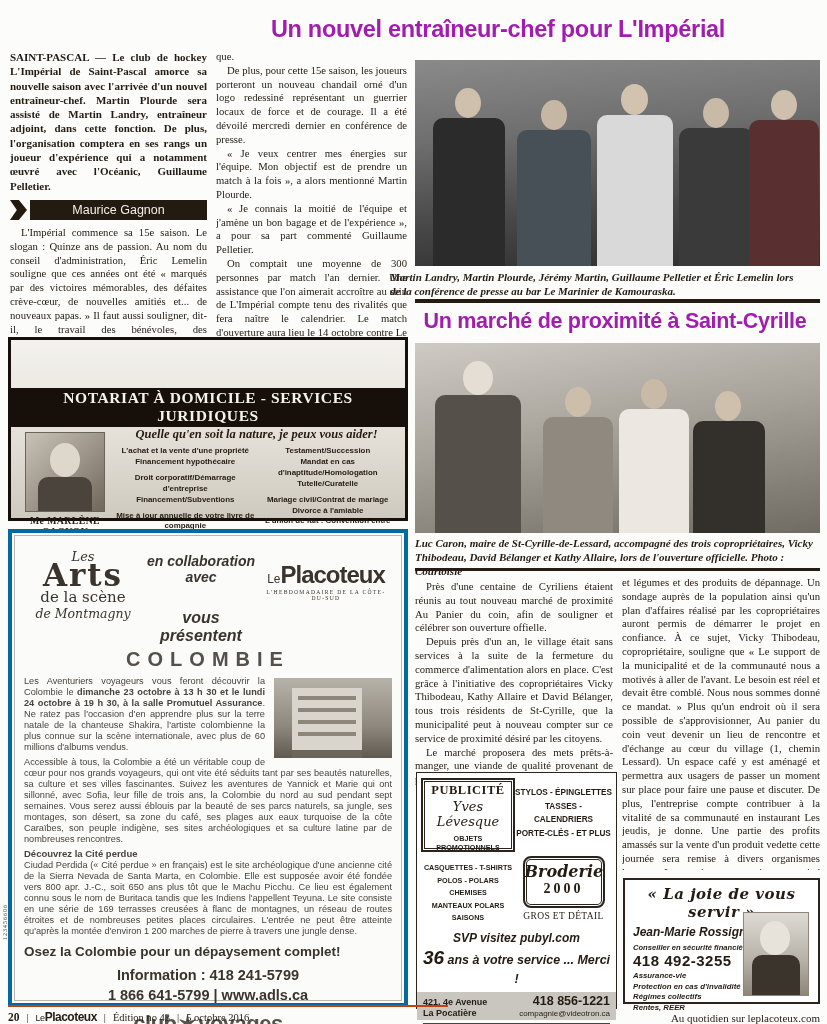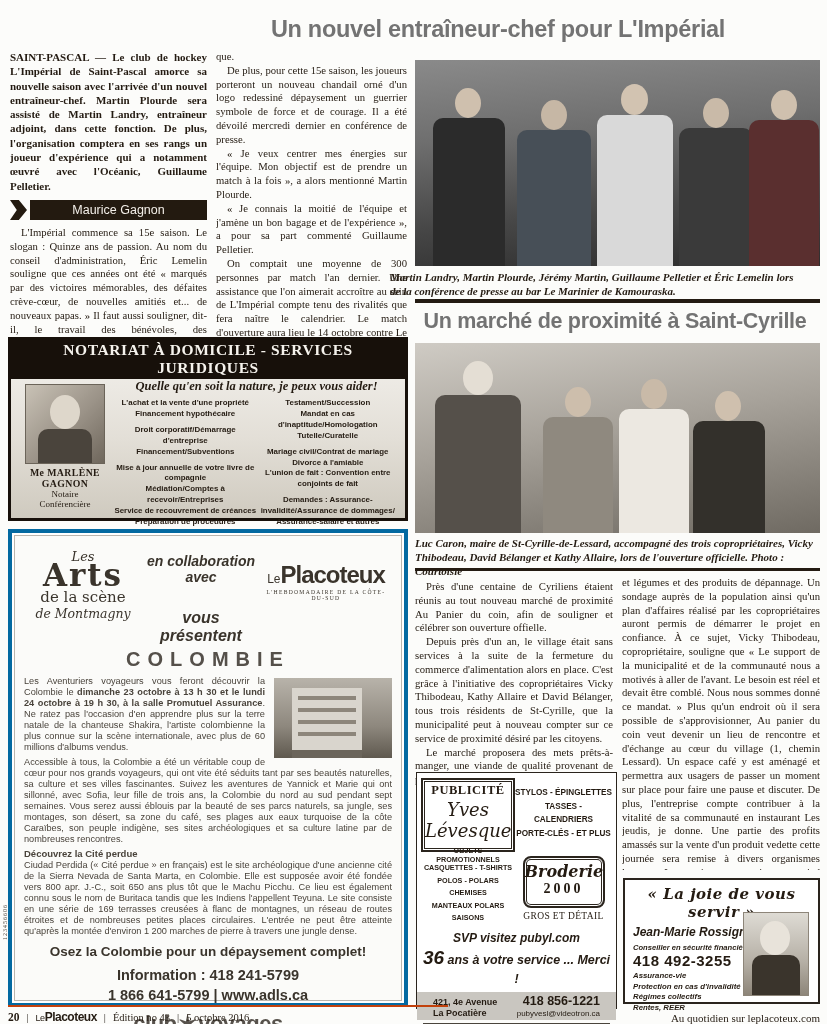--- a/index.html
+++ b/index.html
@@ -2,21 +2,21 @@
 <html lang="fr"><head>
 <meta charset="utf-8">
 <style>
   html,body{margin:0;padding:0;background:#d9d7d2;}
   .page{position:relative;width:827px;height:1024px;margin:0 auto;background:#fcfcfa;
         font-family:"Liberation Serif",serif;color:#241b12;overflow:hidden;}
   .abs{position:absolute;box-sizing:border-box;}
 
   
   .headline{font-family:"Liberation Sans",sans-serif;font-weight:700;text-align:center;
-            color:#737373;letter-spacing:-0.3px;}
+            color:#a21caf;letter-spacing:-0.3px;}
   #headline1{left:203px;top:16px;width:590px;font-size:23.5px;}
   #headline2{left:410px;top:309px;width:410px;font-size:21.5px;}
 
   
   .lead{font-weight:700;font-size:11px;line-height:1.3;text-align:justify;margin:0;}
   .body-text p{margin:0;font-size:10.7px;line-height:1.29;text-align:justify;text-indent:11px;}
   .body-text p.noindent{text-indent:0;}
   #colA{left:10px;top:50px;width:197px;height:286px;overflow:hidden;}
   #colB{left:216px;top:50px;width:191px;height:292px;overflow:hidden;}
   #a2col1{left:415px;top:580px;width:198px;height:294px;overflow:hidden;}
@@ -41,21 +41,21 @@
   .torso{border-radius:10px 10px 0 0;}
   .caption{font-style:italic;font-weight:700;font-size:11px;line-height:1.28;text-align:left;}
   #caption1{left:390px;top:270px;width:405px;}
   #caption2{left:415px;top:536px;width:405px;}
   .cap-rule{background:#241b12;height:4px;}
 
   
   #notariat{left:8px;top:337px;width:400px;height:184px;border:3px solid #17100a;
             background:linear-gradient(180deg,#f4f2ee 0%,#e3dfd7 55%,#cfcabf 100%);}
   .not-header{background:#17100a;color:#f5f2ec;text-align:center;font-weight:700;
-              font-size:15.5px;letter-spacing:0.6px;padding:1px 0 2px;}
+              font-size:15.5px;letter-spacing:0.6px;padding:1px 0 2px;margin-top:48px;}
   .not-body{display:flex;}
   .not-left{width:94px;padding:5px 2px 0 7px;text-align:center;}
   .not-photo{width:78px;height:78px;margin:0 auto;position:relative;border:1px solid #6b6459;
              background:linear-gradient(135deg,#c9c2b6 0%,#9a got 0%);
              background:linear-gradient(135deg,#c9c2b6 0%,#9a9287 55%,#6f675c 100%);}
   .not-name{font-size:9.8px;font-weight:700;letter-spacing:0.4px;margin-top:3px;}
   .not-role{font-size:9px;}
   .not-right{flex:1;text-align:center;padding-right:6px;}
   .not-q{font-style:italic;font-weight:700;}
   .not-q1{font-size:13.5px;margin-top:3px;}
@@ -93,55 +93,55 @@
   .col-body{font-family:"Liberation Sans",sans-serif;font-size:9.2px;line-height:1.2;
             text-align:justify;}
   .col-body b{font-weight:700;}
   .col-photo{float:right;width:118px;height:80px;margin:2px 0 4px 9px;position:relative;
              background:linear-gradient(180deg,#b8b3aa 0%,#8e887e 60%,#5f594f 100%);}
   .col-bldg{position:absolute;left:18px;top:10px;width:70px;height:70px;background:#d9d5cd;
             box-shadow:inset 0 -8px 0 #6b655b;}
   .col-bldg:before{content:"";position:absolute;left:6px;top:8px;width:58px;height:44px;
             background:repeating-linear-gradient(180deg,#8d867b 0 4px,#d9d5cd 4px 12px);}
   .col-sub{font-weight:700;font-size:9.5px;margin-top:3px;font-family:"Liberation Sans",sans-serif;}
-  .col-cta{text-align:center;font-weight:700;font-size:13.5px;
+  .col-cta{text-align:left;font-weight:700;font-size:13.5px;
            font-family:"Liberation Sans",sans-serif;margin-top:7px;color:#3a342c;}
   .col-info{text-align:center;font-weight:700;font-size:14.5px;line-height:1.35;
             font-family:"Liberation Sans",sans-serif;margin-top:7px;color:#3a342c;}
   .club-logo{text-align:center;margin-top:6px;color:#57524c;
              font-family:"Liberation Sans",sans-serif;font-weight:700;}
   .club-row{font-size:22px;letter-spacing:-0.5px;}
   .club-star{font-size:24px;vertical-align:-2px;padding:0 1px;}
 
   
   #publicite{left:416px;top:772px;width:201px;height:237px;border:1px solid #2a241d;
              background:#fff;padding:5px 4px 0;}
   .pub-top{display:flex;}
   .pub-badge{width:94px;height:74px;border:2px solid #2a241d;box-shadow:inset 0 0 0 1px #fff,
              inset 0 0 0 2px #2a241d;text-align:center;padding:3px 2px;box-sizing:border-box;}
   .pub-badge .t1{font-weight:700;font-size:12.5px;letter-spacing:0.5px;}
-  .pub-badge .script{font-family:"DejaVu Serif",serif;font-style:italic;font-size:18px;margin-top:1px;}
+  .pub-badge .script{font-family:"DejaVu Serif",serif;font-style:italic;font-size:13px;margin-top:1px;}
   .pub-badge .t2{font-family:"Liberation Sans",sans-serif;font-size:7.2px;font-weight:700;margin-top:5px;line-height:1.3;}
   .pub-items-right{flex:1;text-align:center;font-family:"Liberation Sans",sans-serif;
                    font-weight:700;font-size:8.2px;line-height:1.65;padding-top:8px;}
   .pub-mid{display:flex;margin-top:4px;}
   .pub-items-left{width:94px;text-align:center;font-family:"Liberation Sans",sans-serif;
                   font-weight:700;font-size:7.2px;line-height:1.75;padding-top:6px;}
   .brod-wrap{flex:1;text-align:center;}
   .brod-box{width:82px;height:52px;border:2px solid #2a241d;border-radius:8px;margin:0 auto;
             box-shadow:inset 0 0 0 1px #fff,inset 0 0 0 2px #2a241d;padding-top:4px;box-sizing:border-box;}
   .brod-script{font-family:"DejaVu Serif",serif;font-style:italic;font-weight:700;font-size:16px;}
   .brod-year{font-weight:700;font-size:14px;letter-spacing:3px;}
   .brod-sub{font-size:9.5px;letter-spacing:0.4px;margin-top:3px;}
   .pub-svp{text-align:center;font-family:"Liberation Sans",sans-serif;font-style:italic;
            font-weight:700;font-size:12px;margin-top:6px;}
   .pub-36row{text-align:center;font-style:italic;font-family:"Liberation Sans",sans-serif;margin-top:2px;}
   .pub-36{font-size:19px;font-weight:700;}
   .pub-36rest{font-size:12.5px;font-weight:700;}
-  .pub-strip{background:#c9c6c0;margin:5px -4px 0;padding:2px 16px;
+  .pub-strip{background:#c9c6c0;margin:5px -4px 0;padding:2px 6px;
              font-family:"Liberation Sans",sans-serif;font-weight:700;}
   .pub-strip .row{display:flex;justify-content:space-between;align-items:baseline;}
   .pub-a1{font-size:9px;} .pub-ph{font-size:12.5px;} .pub-a2{font-size:9px;} .pub-em{font-size:8px;font-weight:400;}
   .pub-tagline{border:1px solid #4a443c;background:#d6d3cd;text-align:center;
                font-family:"Liberation Sans",sans-serif;font-weight:700;font-size:10px;
                margin:3px 2px 0;padding:1px 0;}
 
   
   #rossignol{left:623px;top:878px;width:197px;height:126px;border:2px solid #2a241d;
              background:#fff;padding:5px 8px;}
@@ -182,21 +182,21 @@
       <div class="byline-arrow"></div>
       <div class="byline-bar">Maurice Gagnon</div>
     </div>
     <div class="body-text">
       <p>L'Impérial commence sa 15e saison. Le slogan : Quinze ans de passion. Au nom du conseil d'administration, Éric Lemelin souligne que ces années ont été « marqués par des victoires mémorables, des défaites crève-cœur, de nouvelles amitiés et... de nouveaux papas. » Il faut aussi souligner, dit-il, le travail des bénévoles, des administrateurs et des commanditaires qui contribuent à rendre la communauté plus dynami-</p>
     </div>
   </div>
 
   <div class="abs body-text" id="colB">
     <p class="noindent">que.</p>
-    <p>De plus, pour cette 15e saison, les joueurs porteront un nouveau chandail orné d'un logo redessiné dépaysement un guerrier symbole de force et de courage. Il a été dévoilé mercredi dernier en conférence de presse.</p>
+    <p>De plus, pour cette 15e saison, les joueurs porteront un nouveau chandail orné d'un logo redessiné représentant un guerrier locaux de force et de courage. Il a été dévoilé mercredi dernier en conférence de presse.</p>
     <p>« Je veux centrer mes énergies sur l'équipe. Mon objectif est de prendre un match à la fois », a alors mentionné Martin Plourde.</p>
     <p>« Je connais la moitié de l'équipe et j'amène un bon bagage et de l'expérience », a pour sa part commenté Guillaume Pelletier.</p>
     <p>On comptait une moyenne de 300 personnes par match l'an dernier. Une assistance que l'on aimerait accroître au sein de L'Impérial compte tenu des rivalités que fera naître le calendrier. Le match d'ouverture aura lieu le 14 octobre contre Le 95 de Saint-Jean-Port-Joli.</p>
   </div>
 
   <div class="abs photo" id="photo1">
     <div class="sil head" style="left:40px;top:28px;width:26px;height:30px;background:#cfc0ae;"></div>
     <div class="sil torso" style="left:18px;top:58px;width:72px;height:150px;background:#2b2b2b;"></div>
     <div class="sil head" style="left:126px;top:40px;width:26px;height:30px;background:#c6b7a5;"></div>
     <div class="sil torso" style="left:102px;top:70px;width:74px;height:140px;background:#474f57;"></div>
@@ -345,21 +345,21 @@
     </div>
     <div class="pub-svp">SVP visitez  pubyl.com</div>
     <div class="pub-36row"><span class="pub-36">36</span><span class="pub-36rest"> ans à votre service ... Merci !</span></div>
     <div class="pub-strip">
       <div class="row">
         <span class="pub-a1">421, 4e Avenue</span>
         <span class="pub-ph">418 856-1221</span>
       </div>
       <div class="row">
         <span class="pub-a2">La Pocatière</span>
-        <span class="pub-em">pubyvesl@videotron.ca</span>
+        <span class="pub-em">compagnie@videotron.ca</span>
       </div>
     </div>
     <div class="pub-tagline">Bâtisseur d'image depuis 1979 !</div>
   </div>
 
   <div class="abs" id="rossignol">
     <div class="ros-quote">« La joie de vous servir »</div>
     <div class="ros-name">Jean-Marie Rossignol</div>
     <div class="ros-title">Conseiller en sécurité financière</div>
     <div class="ros-phone">418 492-3255</div>

